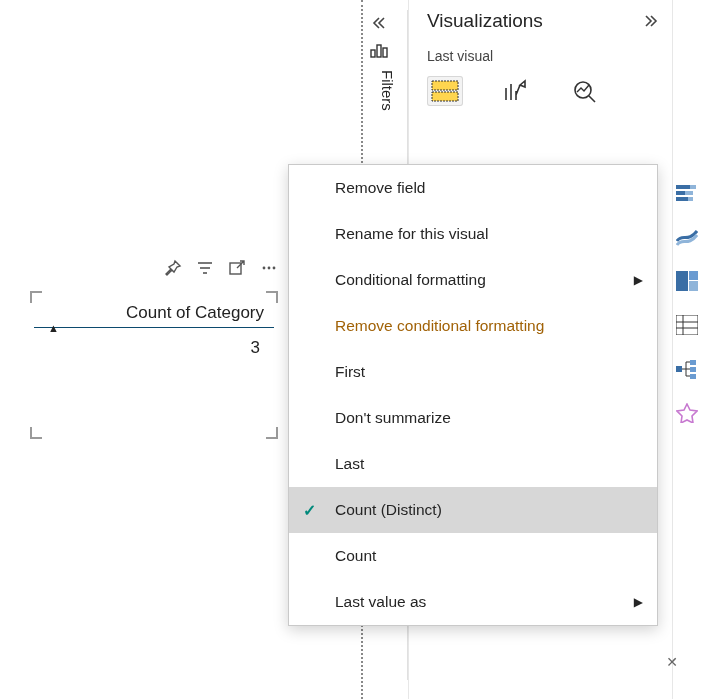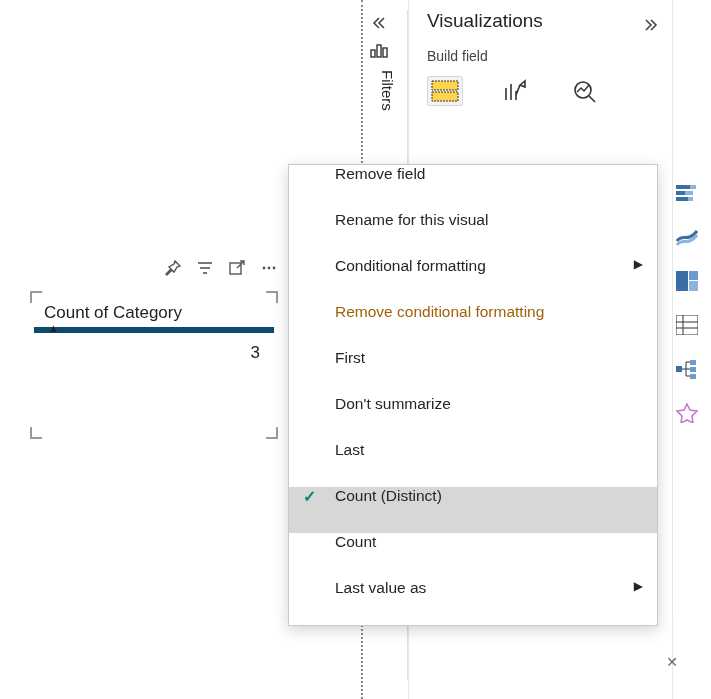--- a/index.html
+++ b/index.html
@@ -54,21 +54,21 @@
   left: 408px;
   top: 0;
   width: 265px;
   height: 699px;
   border-left: 1px solid #e7e7e7;
   border-right: 1px solid #e7e7e7;
   padding: 10px 0 0 18px;
 }
 .vis-header {
   display: flex;
-  align-items: flex-end;
+  align-items: center;
   justify-content: space-between;
   padding-right: 12px;
 }
 .vis-title {
   font-size: 19px;
   font-weight: 400;
 }
 .vis-sub {
   font-size: 14px;
   color: #444;
@@ -123,22 +123,23 @@
   top: -36px; right: -4px;
   display: flex;
   gap: 14px;
   color: #555;
 }
 .visual-toolbar span { cursor: pointer; }
 .card-header {
   padding: 8px 10px 4px 10px;
   font-size: 17px;
   color: #222;
-  border-bottom: 6px solid #0c4a6e;
+  border-bottom: 1px solid #0c4a6e;
   position: relative;
+  text-align: right;
 }
 .card-header .sort-caret {
   position: absolute;
   left: 14px;
   bottom: -7px;
   font-size: 11px;
   color: #222;
 }
 .card-value {
   text-align: right;
@@ -151,21 +152,21 @@
   left: 288px;
   top: 164px;
   width: 370px;
   background: #fff;
   border: 1px solid #c9c9c9;
   box-shadow: 0 4px 14px rgba(0,0,0,0.18);
   z-index: 50;
 }
 .menu-item {
   display: flex;
-  align-items: flex-start;
+  align-items: center;
   padding: 0 14px 0 46px;
   height: 46px;
   font-size: 15.5px;
   color: #252525;
   position: relative;
   cursor: pointer;
 }
 .menu-item.disabled { color: #a16207; cursor: default; }
 .menu-item.selected { background: #d7d7d7; }
 .menu-item .check {
@@ -215,21 +216,21 @@
 
 <div class="vis-pane">
   <div class="vis-header">
     <div class="vis-title">Visualizations</div>
     <div>
       <svg width="16" height="14" viewBox="0 0 16 14">
           <path d="M2 2 L7 7 L2 12 M7 2 L12 7 L7 12" stroke="#444" stroke-width="1.6" fill="none"></path>
         </svg>
     </div>
   </div>
-  <div class="vis-sub">Build field</div>
+  <div class="vis-sub">Last visual</div>
   <div class="build-row">
     <div class="build-icon sel">
       <svg width="28" height="22" viewBox="0 0 28 22">
         <rect x="1" y="1" width="26" height="9" fill="#ffd54f" stroke="#333" stroke-width="1" stroke-dasharray="2 1"></rect>
         <rect x="1" y="12" width="26" height="9" fill="#ffd54f" stroke="#333" stroke-width="1" stroke-dasharray="2 1"></rect>
       </svg>
     </div>
     <div class="build-icon">
       <svg width="26" height="26" viewBox="0 0 26 26">
           <path d="M4 22 V10 M9 22 V6 M14 22 V13 M18 7 l5 -4 l0 6 z M18 7 l-4 10" stroke="#333" stroke-width="1.6" fill="none"></path>

